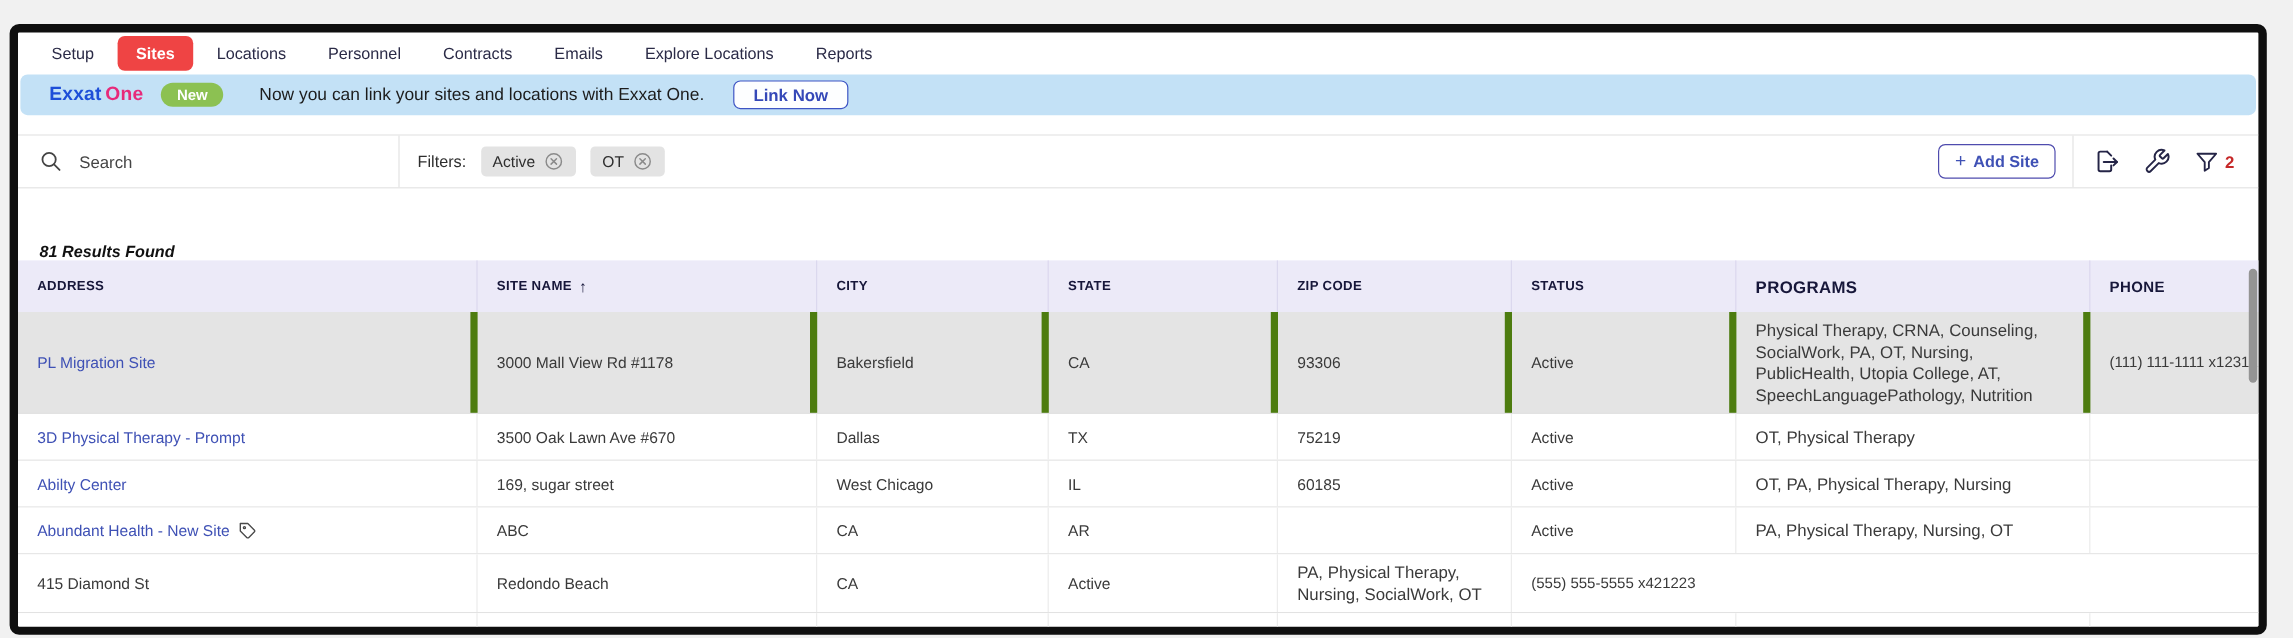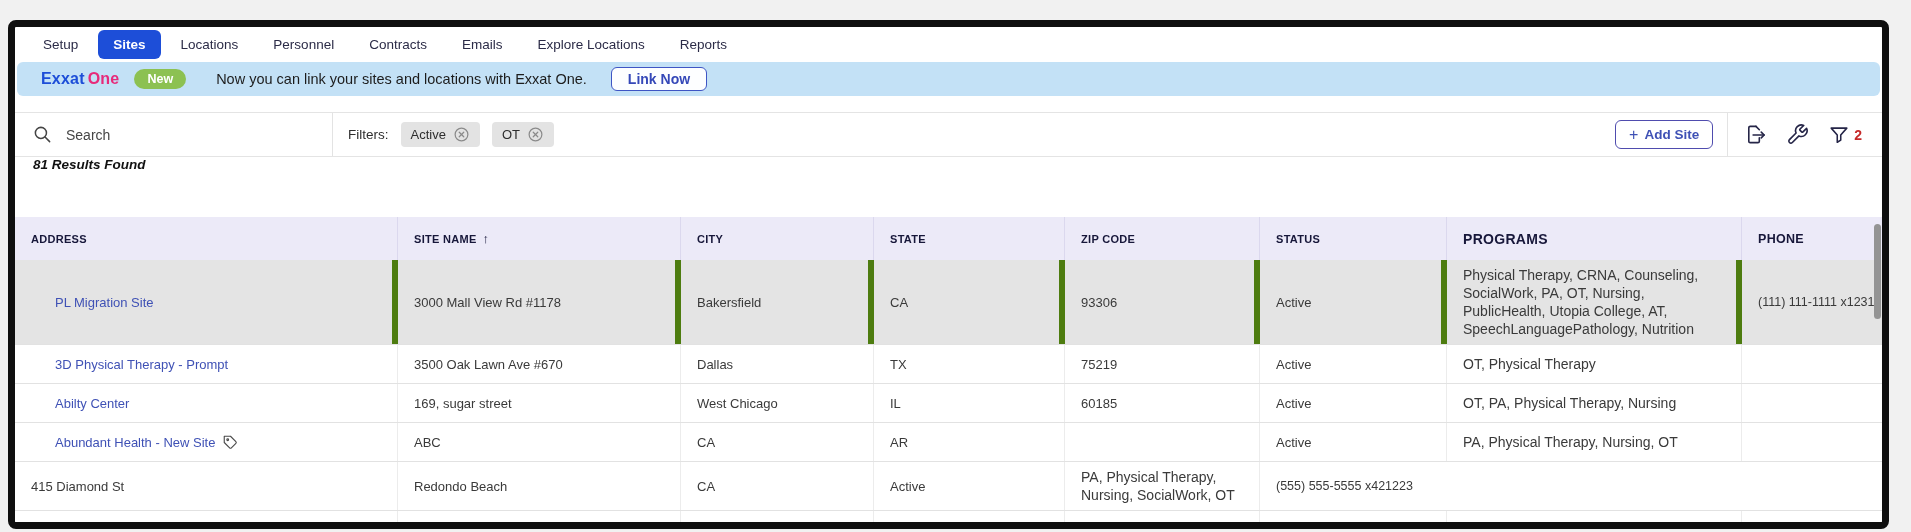--- a/index.html
+++ b/index.html
@@ -15,21 +15,21 @@
     width:1881px; height:509px;
     border:7px solid #0f0f0f; border-radius:8px;
     background:#fff; overflow:hidden;
   }
   
   .tabs-bar { height:35px; display:flex; align-items:center; padding-left:13px; gap:5px; }
   .tab {
     padding:7px 15px; font-size:13.5px; color:#2b2b47; cursor:pointer;
     border-radius:6px; white-space:nowrap;
   }
-  .tab.active { background:#1d4ed8; color:#fff; font-weight:700; }
+  .tab.active { background:#ef4444; color:#fff; font-weight:700; }
   
   .banner {
     margin:0 2px; height:34px; border-radius:6px; background:#c3e1f6;
     display:flex; align-items:center; padding:0 24px;
   }
   .brand { font-size:16px; font-weight:700; letter-spacing:.2px; white-space:nowrap; }
   .brand-exxat { color:#1d4ed8; }
   .brand-one { color:#e72a7a; margin-left:3px; }
   .new-badge {
     margin-left:15px; background:#8cc152; color:#fff; font-size:12.5px; font-weight:700;
@@ -64,40 +64,40 @@
     background:#fff; border:1px solid #4f4cae; color:#3f51b5; border-radius:6px;
     font-family:inherit; font-size:13.5px; font-weight:700; padding:6px 13px; margin-right:14px;
     display:flex; align-items:center; gap:6px; cursor:pointer;
   }
   .add-site .plus { font-size:16px; font-weight:400; line-height:12px; }
   .tool-icons { display:flex; align-items:center; gap:19px; padding:0 20px 0 16px; }
   .tool-icons svg { cursor:pointer; }
   .funnel-group { display:flex; align-items:center; gap:4px; cursor:pointer; }
   .funnel-count { color:#c62828; font-weight:700; font-size:14px; }
   
-  .results-row { height:60px; display:flex; align-items:flex-start; padding-left:18px; }
+  .results-row { height:60px; display:flex; align-items:flex-end; padding-left:18px; }
   .results-row span { font-size:13.5px; font-weight:700; font-style:italic; color:#111; }
   
   .grid-cols { display:grid; grid-template-columns:383px 283px 193px 191px 195px 187px 295px 150px; width:1877px; }
   .thead { background:#eceaf8; height:43px; }
   .hcell {
     display:flex; align-items:center; padding:0 16px; font-size:11px; font-weight:700;
     color:#17173a; letter-spacing:.3px; border-right:1px solid #dbd8ee; cursor:pointer; white-space:nowrap;
   }
   .hcell:last-child { border-right:none; }
   .sort { margin-left:6px; font-size:13px; font-weight:400; }
   .trow { border-bottom:1px solid #e2e2e2; min-height:39px; background:#fff; }
   .trow.shaded { background:#e4e4e4; }
   .trow.shaded .tcell { border-right:6px solid #4d7c0f; }
   .tcell {
     display:flex; align-items:center; padding:6px 16px; font-size:13px; color:#3a3a3a;
     border-right:1px solid #ececec; overflow:hidden;
   }
   .tcell:last-child { border-right:none; }
-  .tcell.col-name { gap:8px;margin-left:24px; }
+  .tcell.col-name { gap:8px; }
   .tcell.red-box { box-shadow: inset 0 0 0 3px #dc1c1c; }
   .site-link { color:#3f51b5; cursor:pointer; }
   .col-programs { font-size:14px; line-height:18px; }
   .col-phone { font-size:12.5px; padding-right:4px; }
   .trow.shaded .col-phone { white-space:nowrap; }
   
   .scroll-thumb {
     position:absolute; right:1px; top:197px; width:7px; height:95px;
     background:#949494; border-radius:4px;
   }

